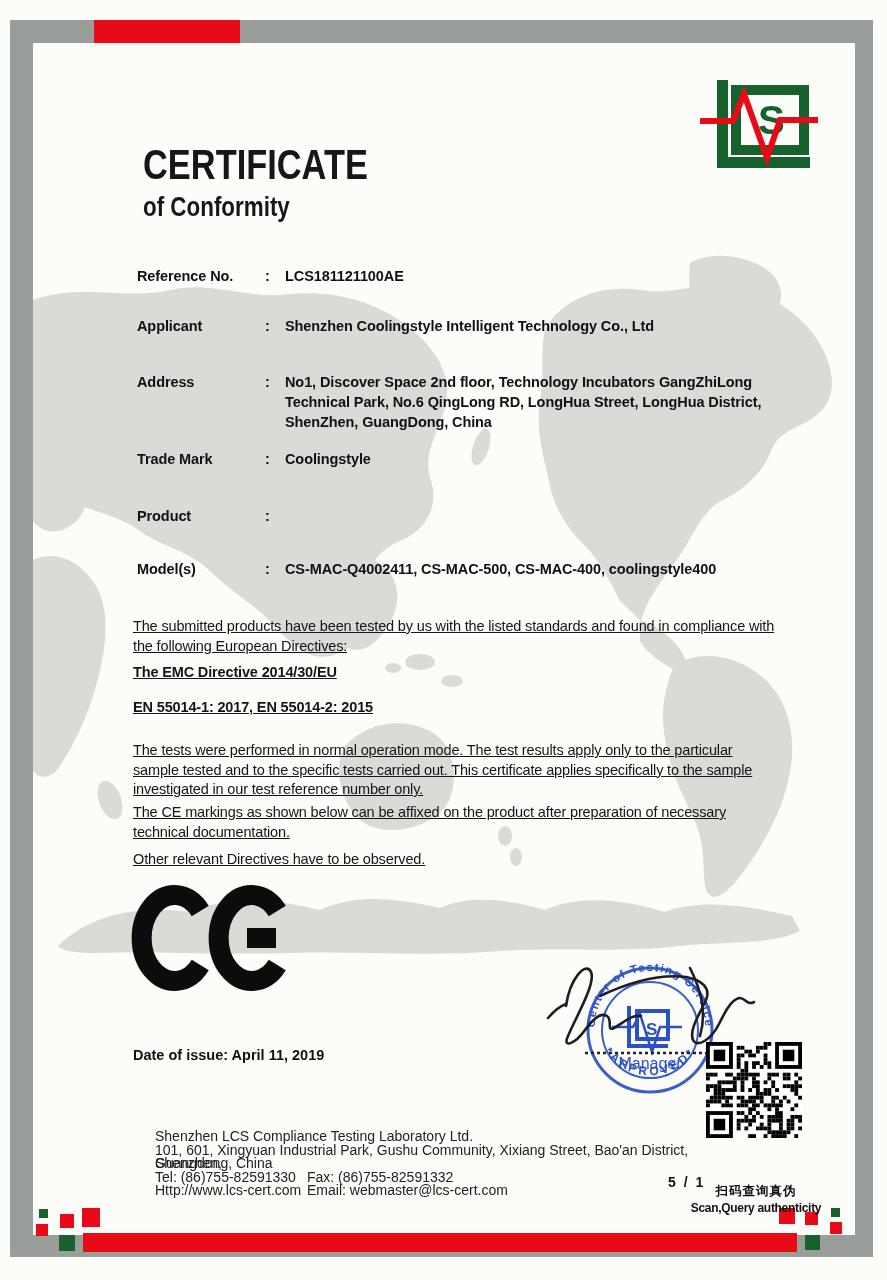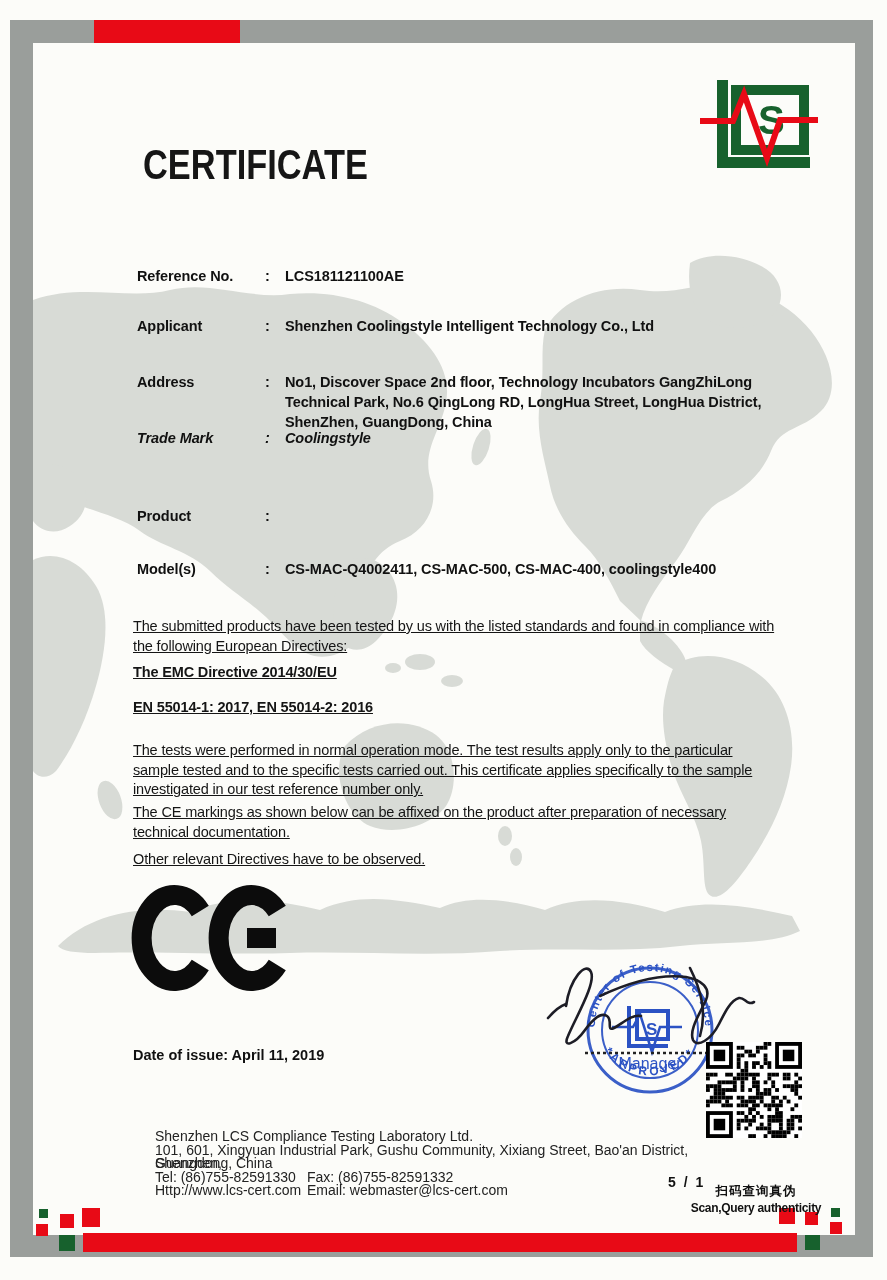--- a/index.html
+++ b/index.html
@@ -110,55 +110,56 @@
   <svg class="abs" style="left:690px;top:70px;z-index:5;" width="140" height="110" viewBox="690 70 140 110">
     <rect x="717" y="80" width="11" height="88" fill="#17612d"></rect>
     <rect x="717" y="157" width="93" height="11" fill="#17612d"></rect>
     <rect x="736" y="90" width="68" height="60" fill="none" stroke="#17612d" stroke-width="10"></rect>
     <text x="758" y="134" font-size="40" font-weight="bold" fill="#17612d">S</text>
     <polyline points="700,121 733,121 744,94 767,158 780,120 818,120" fill="none" stroke="#e80a16" stroke-width="6" stroke-linejoin="miter"></polyline>
   </svg>
 
   <div class="abs" style="left:143px;top:143px;z-index:5;">
     <div><span class="title1">CERTIFICATE</span></div>
+    <div><span class="title2">of Conformity</span></div>
   </div>
 
   <div class="row" style="top:266px;z-index:5;">
     <span class="lbl">Reference No.</span>
     <span>:</span>
     <span>LCS181121100AE</span>
   </div>
   <div class="row" style="top:316px;z-index:5;">
     <span class="lbl">Applicant</span>
     <span>:</span>
     <span>Shenzhen Coolingstyle Intelligent Technology Co., Ltd</span>
   </div>
   <div class="row" style="top:372px;z-index:5;">
     <span class="lbl">Address</span>
     <span>:</span>
     <span>No1, Discover Space 2nd floor, Technology Incubators GangZhiLong Technical Park, No.6 QingLong RD, LongHua Street, LongHua District, ShenZhen, GuangDong, China</span>
   </div>
-  <div class="row" style="top:428px;z-index:5;font-style:italic;">
+  <div class="row" style="top:449px;z-index:5;">
     <span class="lbl">Trade Mark</span>
     <span>:</span>
     <span>Coolingstyle</span>
   </div>
   <div class="row" style="top:506px;z-index:5;">
     <span class="lbl">Product</span>
     <span>:</span>
   </div>
   <div class="row" style="top:559px;z-index:5;">
     <span class="lbl">Model(s)</span>
     <span>:</span>
     <span>CS-MAC-Q4002411, CS-MAC-500, CS-MAC-400, coolingstyle400</span>
   </div>
 
   <div class="para" style="top:617px;z-index:5;">The submitted products have been tested by us with the listed standards and found in compliance with the following European Directives:</div>
   <div class="para bold" style="top:663px;z-index:5;">The EMC Directive 2014/30/EU</div>
-  <div class="para bold" style="top:698px;z-index:5;">EN 55014-1: 2017, EN 55014-2: 2016</div>
+  <div class="para bold" style="top:698px;z-index:5;">EN 55014-1: 2017, EN 55014-2: 2015</div>
   <div class="para" style="top:741px;z-index:5;">The tests were performed in normal operation mode. The test results apply only to the particular sample tested and to the specific tests carried out. This certificate applies specifically to the sample investigated in our test reference number only.</div>
   <div class="para" style="top:803px;z-index:5;">The CE markings as shown below can be affixed on the product after preparation of necessary technical documentation.</div>
   <div class="para" style="top:850px;z-index:5;">Other relevant Directives have to be observed.</div>
 
   <svg class="abs" style="left:120px;top:878px;z-index:5;" width="180" height="122" viewBox="120 878 180 122" aria-label="CE">
     <path d="M 200.3,911 A 33,43 0 1 0 200.3,965" fill="none" stroke="#0c0c0c" stroke-width="20"></path>
     <path d="M 277.3,911 A 33,43 0 1 0 277.3,965" fill="none" stroke="#0c0c0c" stroke-width="20"></path>
     <line x1="247" y1="938" x2="276" y2="938" stroke="#0c0c0c" stroke-width="20"></line>
   </svg>
 

